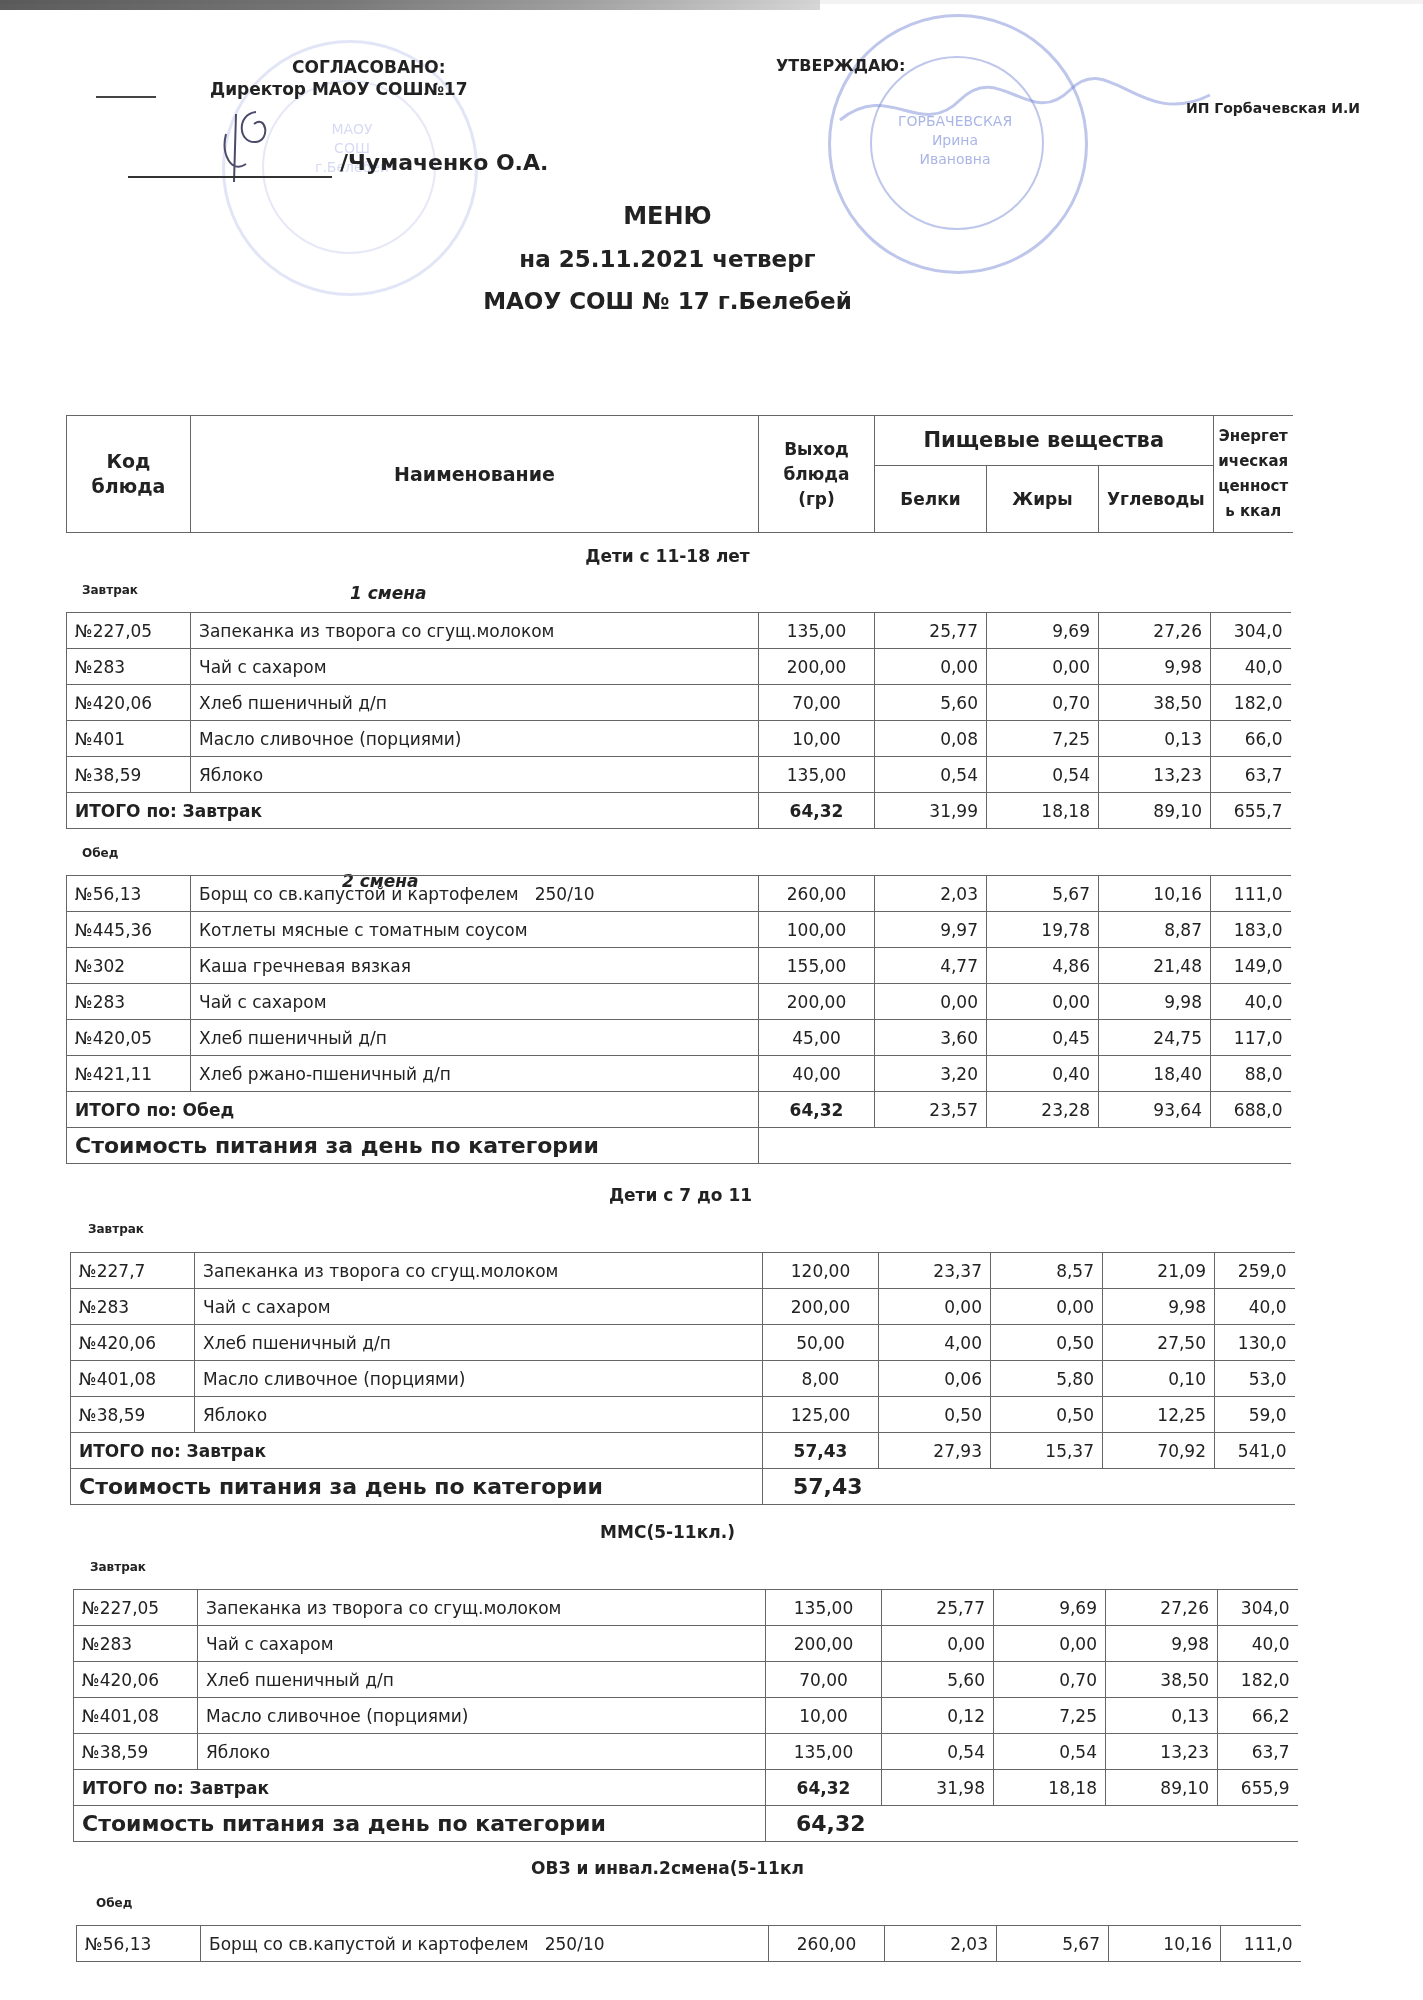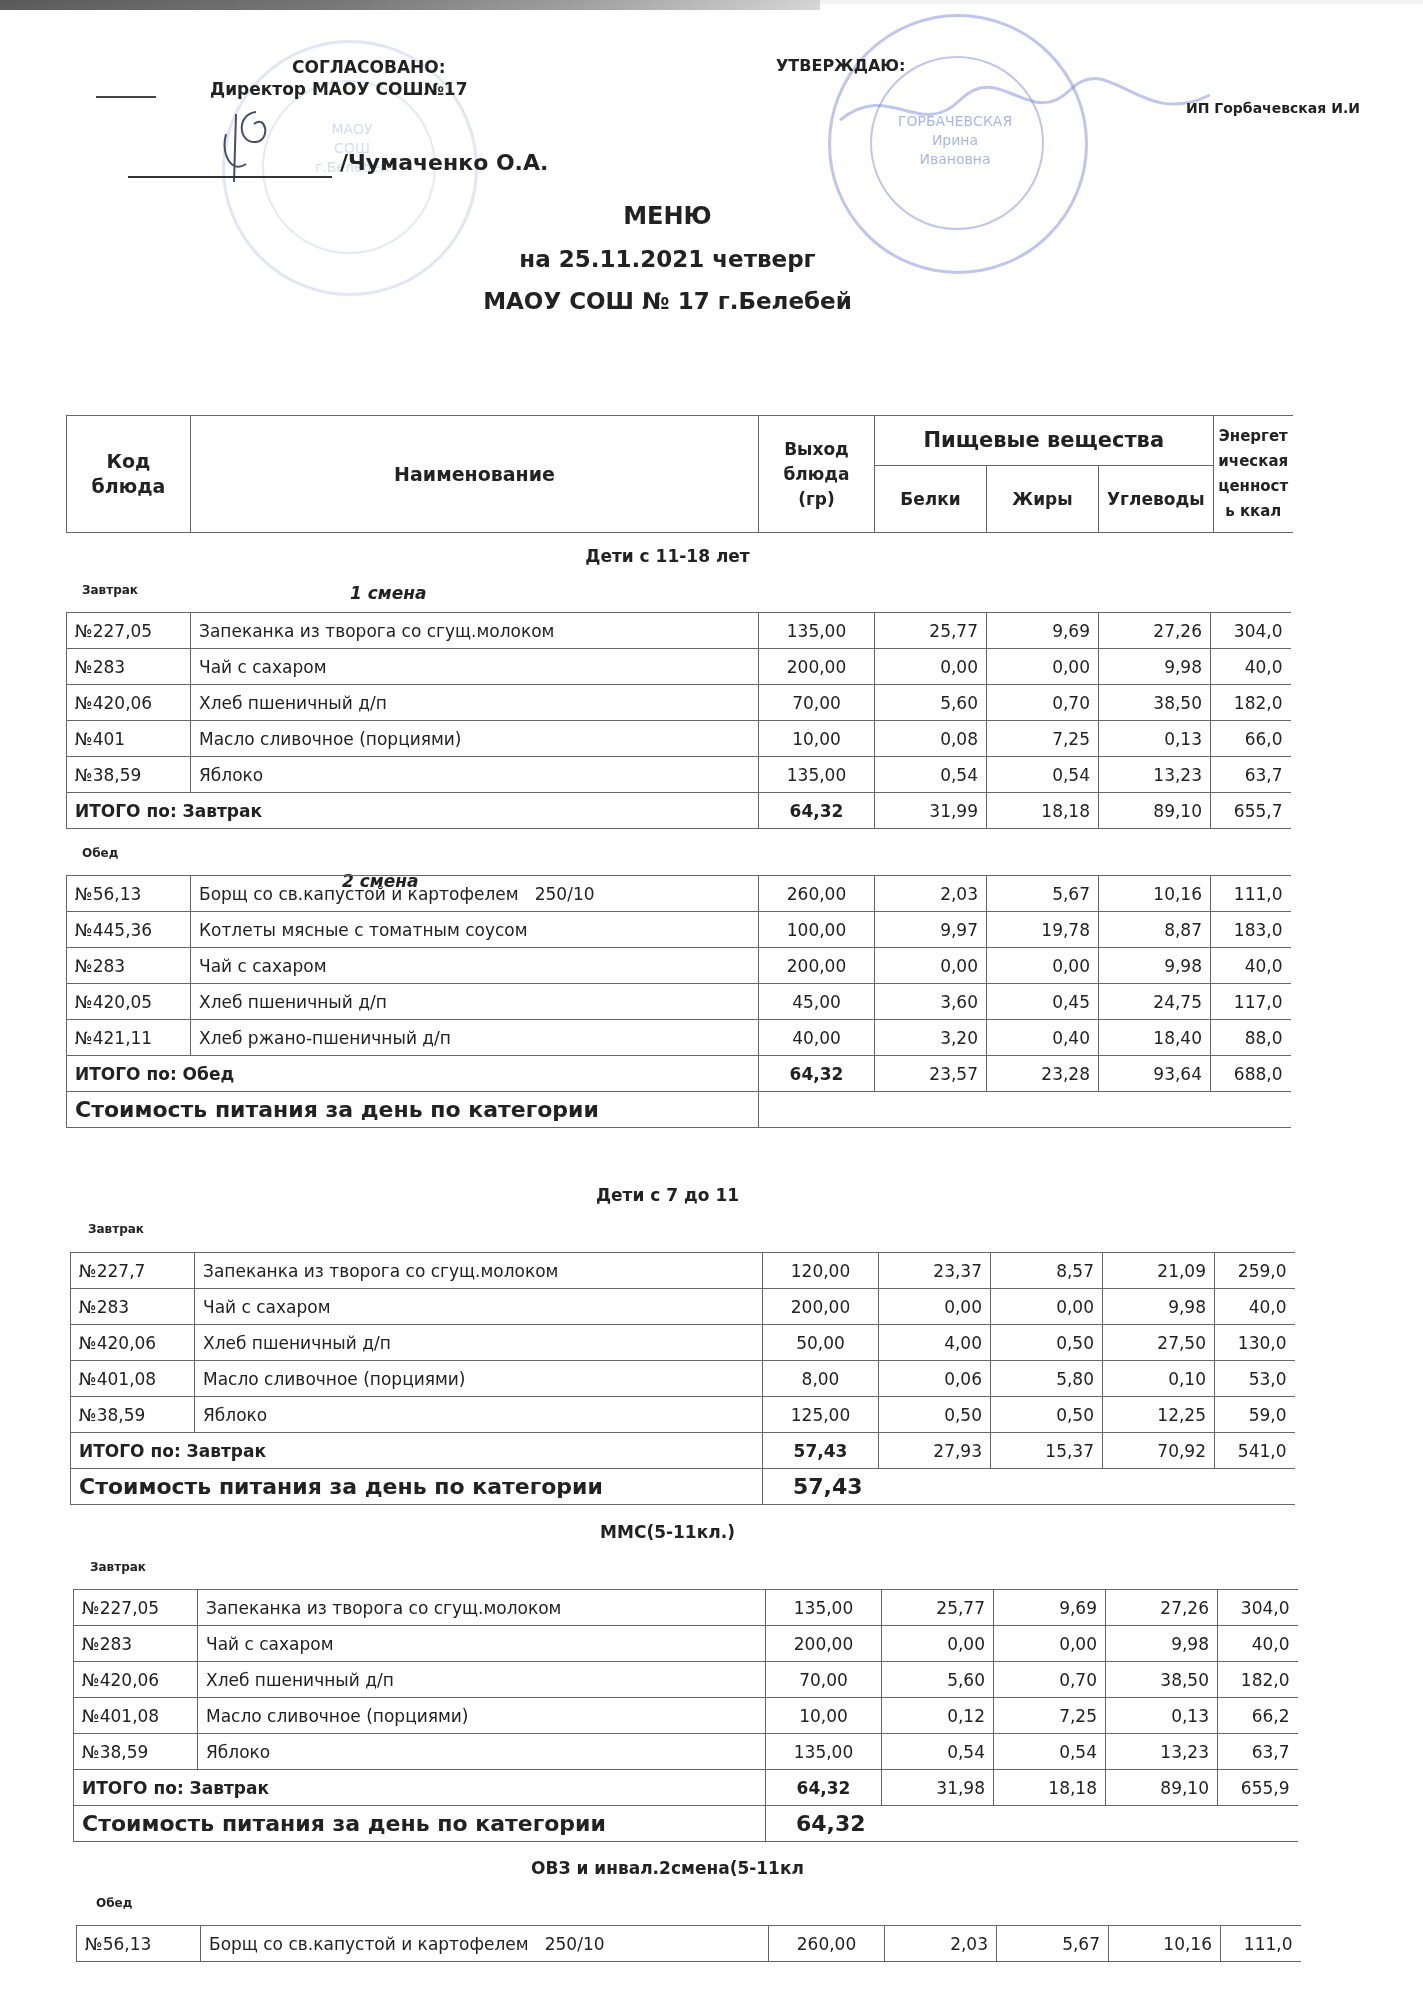--- a/index.html
+++ b/index.html
@@ -210,20 +210,29 @@
   <tr>
     <td>№445,36</td>
     <td>Котлеты мясные с томатным соусом</td>
     <td class="num out">100,00</td>
     <td class="num">9,97</td>
     <td class="num">19,78</td>
     <td class="num">8,87</td>
     <td class="num last">183,0</td>
   </tr>
   <tr>
+    <td>№302</td>
+    <td>Каша гречневая вязкая</td>
+    <td class="num out">155,00</td>
+    <td class="num">4,77</td>
+    <td class="num">4,86</td>
+    <td class="num">21,48</td>
+    <td class="num last">149,0</td>
+  </tr>
+  <tr>
     <td>№283</td>
     <td>Чай с сахаром</td>
     <td class="num out">200,00</td>
     <td class="num">0,00</td>
     <td class="num">0,00</td>
     <td class="num">9,98</td>
     <td class="num last">40,0</td>
   </tr>
   <tr>
     <td>№420,05</td>
@@ -251,21 +260,21 @@
     <td class="num">93,64</td>
     <td class="num last">688,0</td>
   </tr>
   <tr>
     <td colspan="2" class="cost-label">Стоимость питания за день по категории</td>
     <td colspan="5" class="cost-val" style="border-right:none;border-bottom:1.5px solid #666;"></td>
   </tr>
 </tbody>
   </table>
 
-<div class="section" style="top:1185px;">Дети с 7 до 11</div>
+<div class="section" style="top:1185px;padding-left:13px;">Дети с 7 до 11</div>
 <div class="meal" style="left:88px;top:1222px;">Завтрак</div>
 
 <table style="top:1252px;left:70px;">
   <colgroup>
       <col class="col-code">
       <col class="col-name">
       <col class="col-out">
       <col class="col-b">
       <col class="col-f">
       <col class="col-c">

